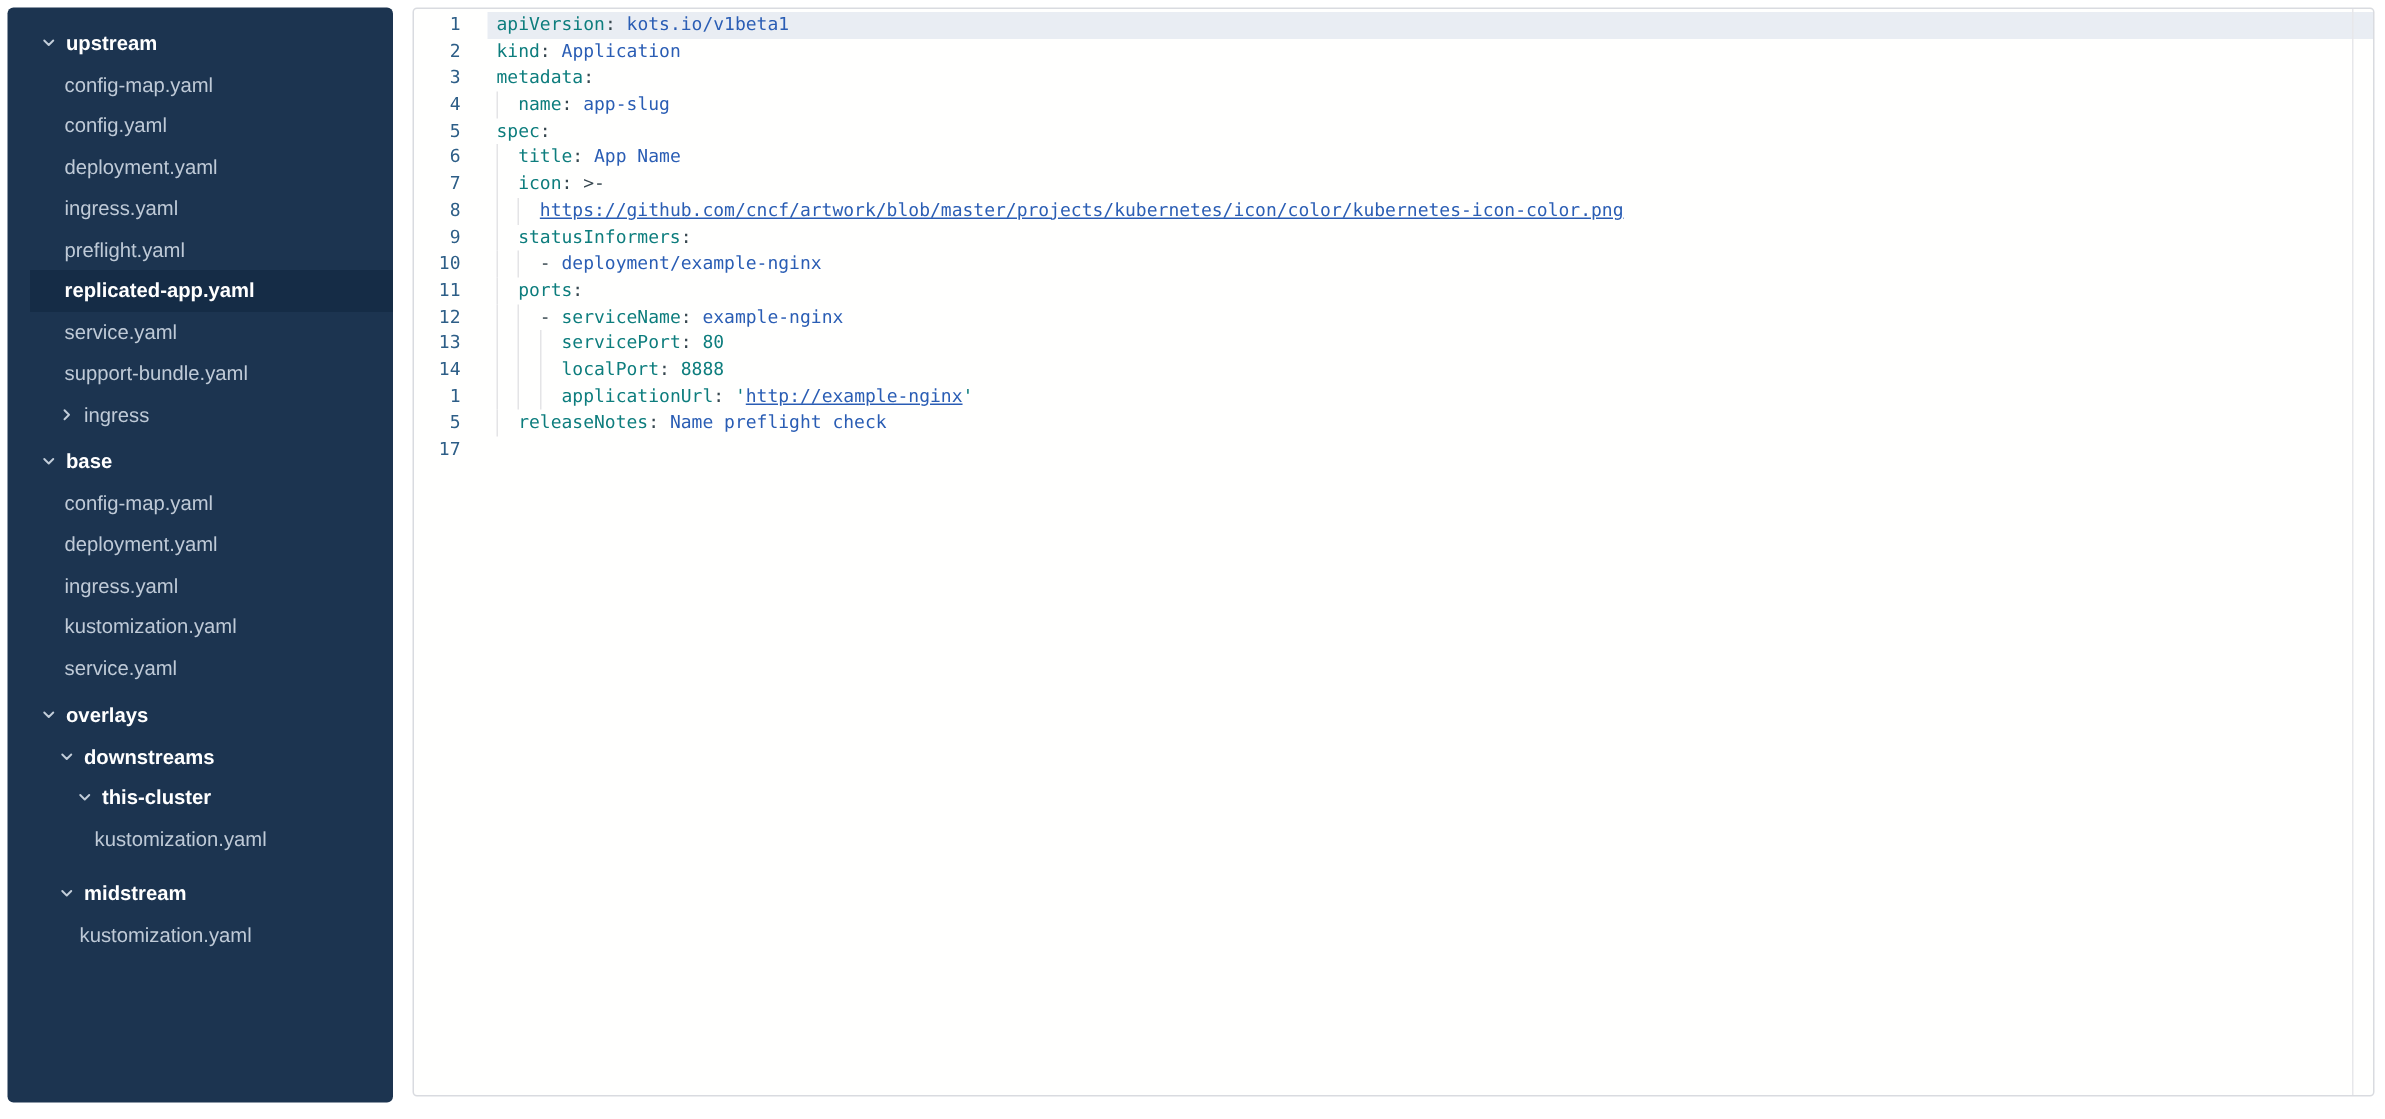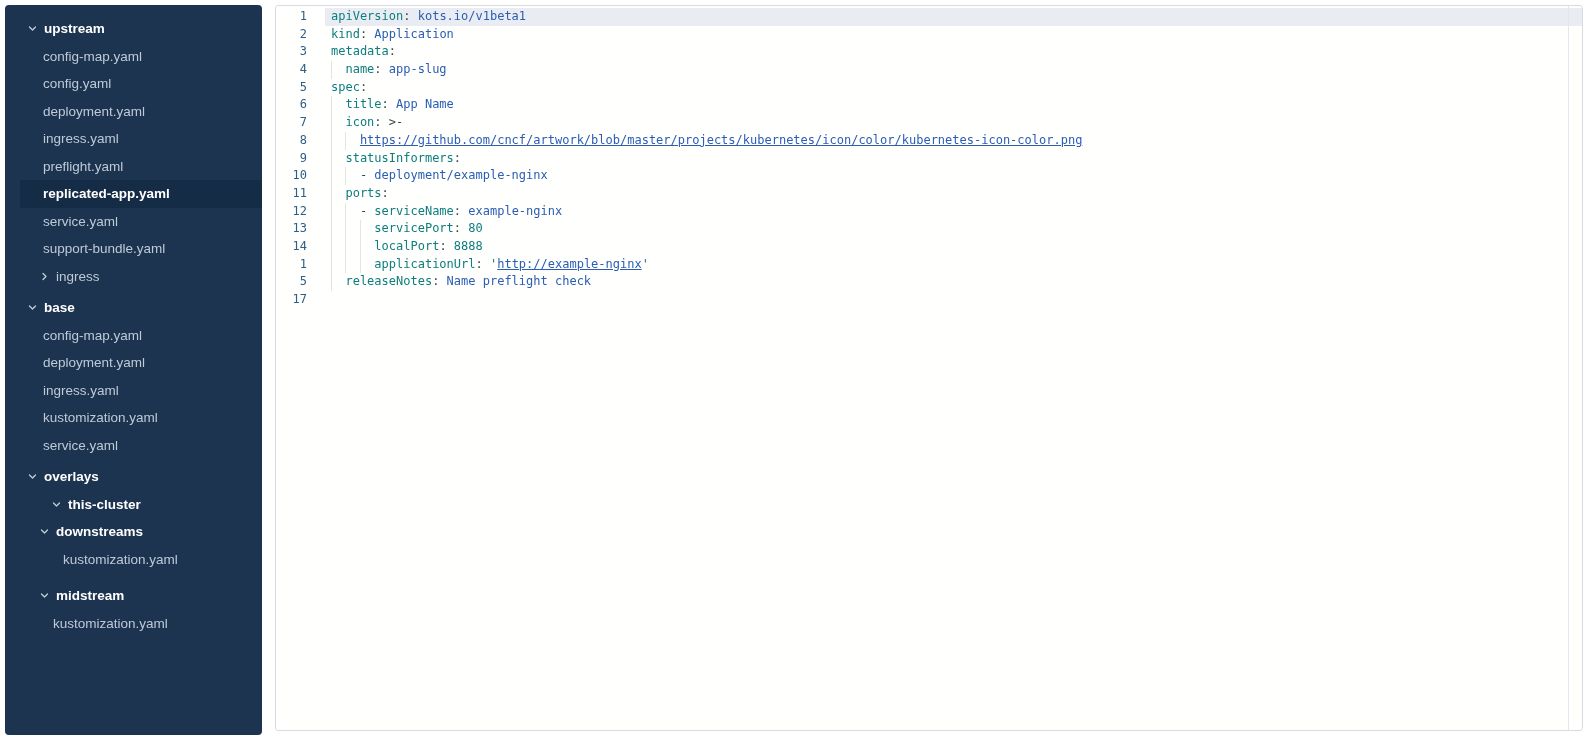--- a/index.html
+++ b/index.html
@@ -107,35 +107,35 @@
       <span>service.yaml</span>
     </div>
     <div class="tree-item folder gap-s" style="padding-left: 8px;">
       <span class="chev">
         <svg width="9" height="9" viewBox="0 0 9 9">
           <path d="M1.5 3 L4.5 6 L7.5 3" fill="none" stroke="#c2cdd9" stroke-width="1.3" stroke-linecap="round" stroke-linejoin="round"></path>
         </svg>
       </span>
       <span>overlays</span>
     </div>
+    <div class="tree-item folder" style="padding-left: 20px;">
+      <span class="chev">
+        <svg width="9" height="9" viewBox="0 0 9 9">
+          <path d="M1.5 3 L4.5 6 L7.5 3" fill="none" stroke="#c2cdd9" stroke-width="1.3" stroke-linecap="round" stroke-linejoin="round"></path>
+        </svg>
+      </span>
+      <span>downstreams</span>
+    </div>
     <div class="tree-item folder" style="padding-left: 32px;">
       <span class="chev">
         <svg width="9" height="9" viewBox="0 0 9 9">
           <path d="M1.5 3 L4.5 6 L7.5 3" fill="none" stroke="#c2cdd9" stroke-width="1.3" stroke-linecap="round" stroke-linejoin="round"></path>
         </svg>
       </span>
       <span>this-cluster</span>
-    </div>
-    <div class="tree-item folder" style="padding-left: 20px;">
-      <span class="chev">
-        <svg width="9" height="9" viewBox="0 0 9 9">
-          <path d="M1.5 3 L4.5 6 L7.5 3" fill="none" stroke="#c2cdd9" stroke-width="1.3" stroke-linecap="round" stroke-linejoin="round"></path>
-        </svg>
-      </span>
-      <span>downstreams</span>
     </div>
     <div class="tree-item file" style="padding-left: 43px;">
       <span>kustomization.yaml</span>
     </div>
     <div class="tree-item folder gap-m" style="padding-left: 20px;">
       <span class="chev">
         <svg width="9" height="9" viewBox="0 0 9 9">
           <path d="M1.5 3 L4.5 6 L7.5 3" fill="none" stroke="#c2cdd9" stroke-width="1.3" stroke-linecap="round" stroke-linejoin="round"></path>
         </svg>
       </span>

